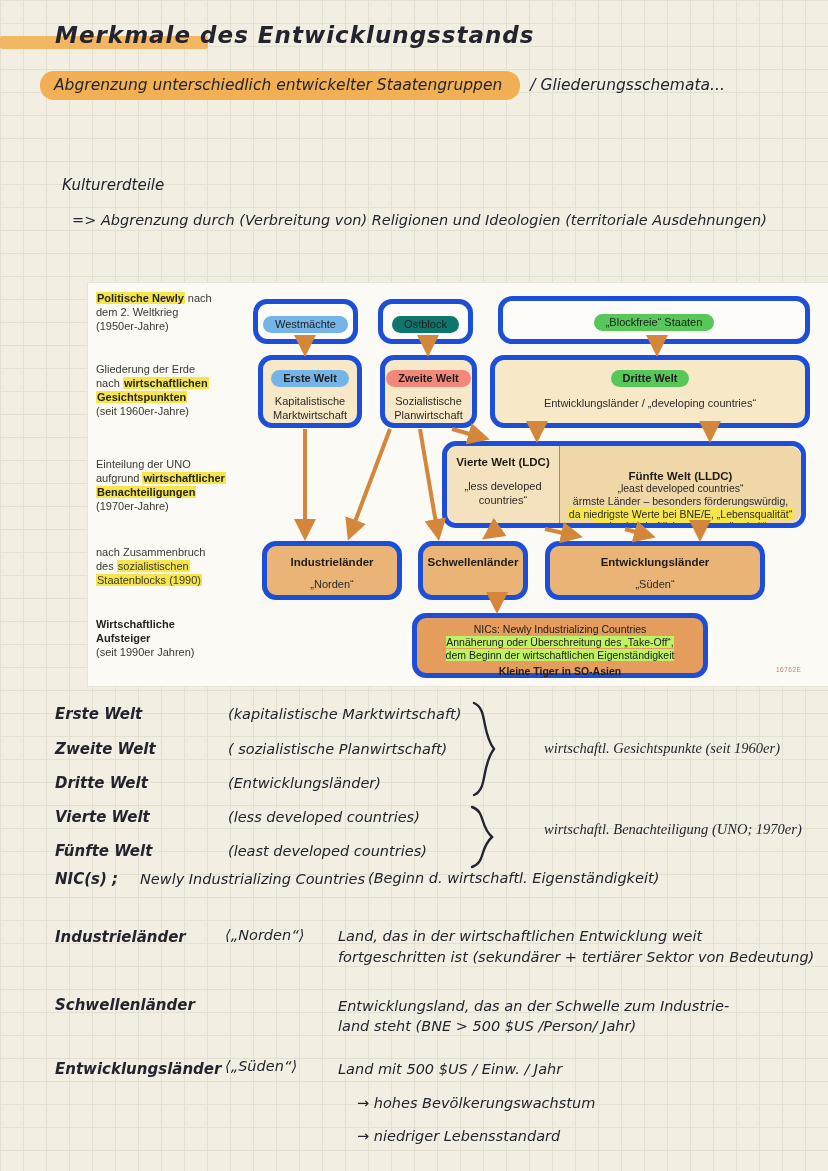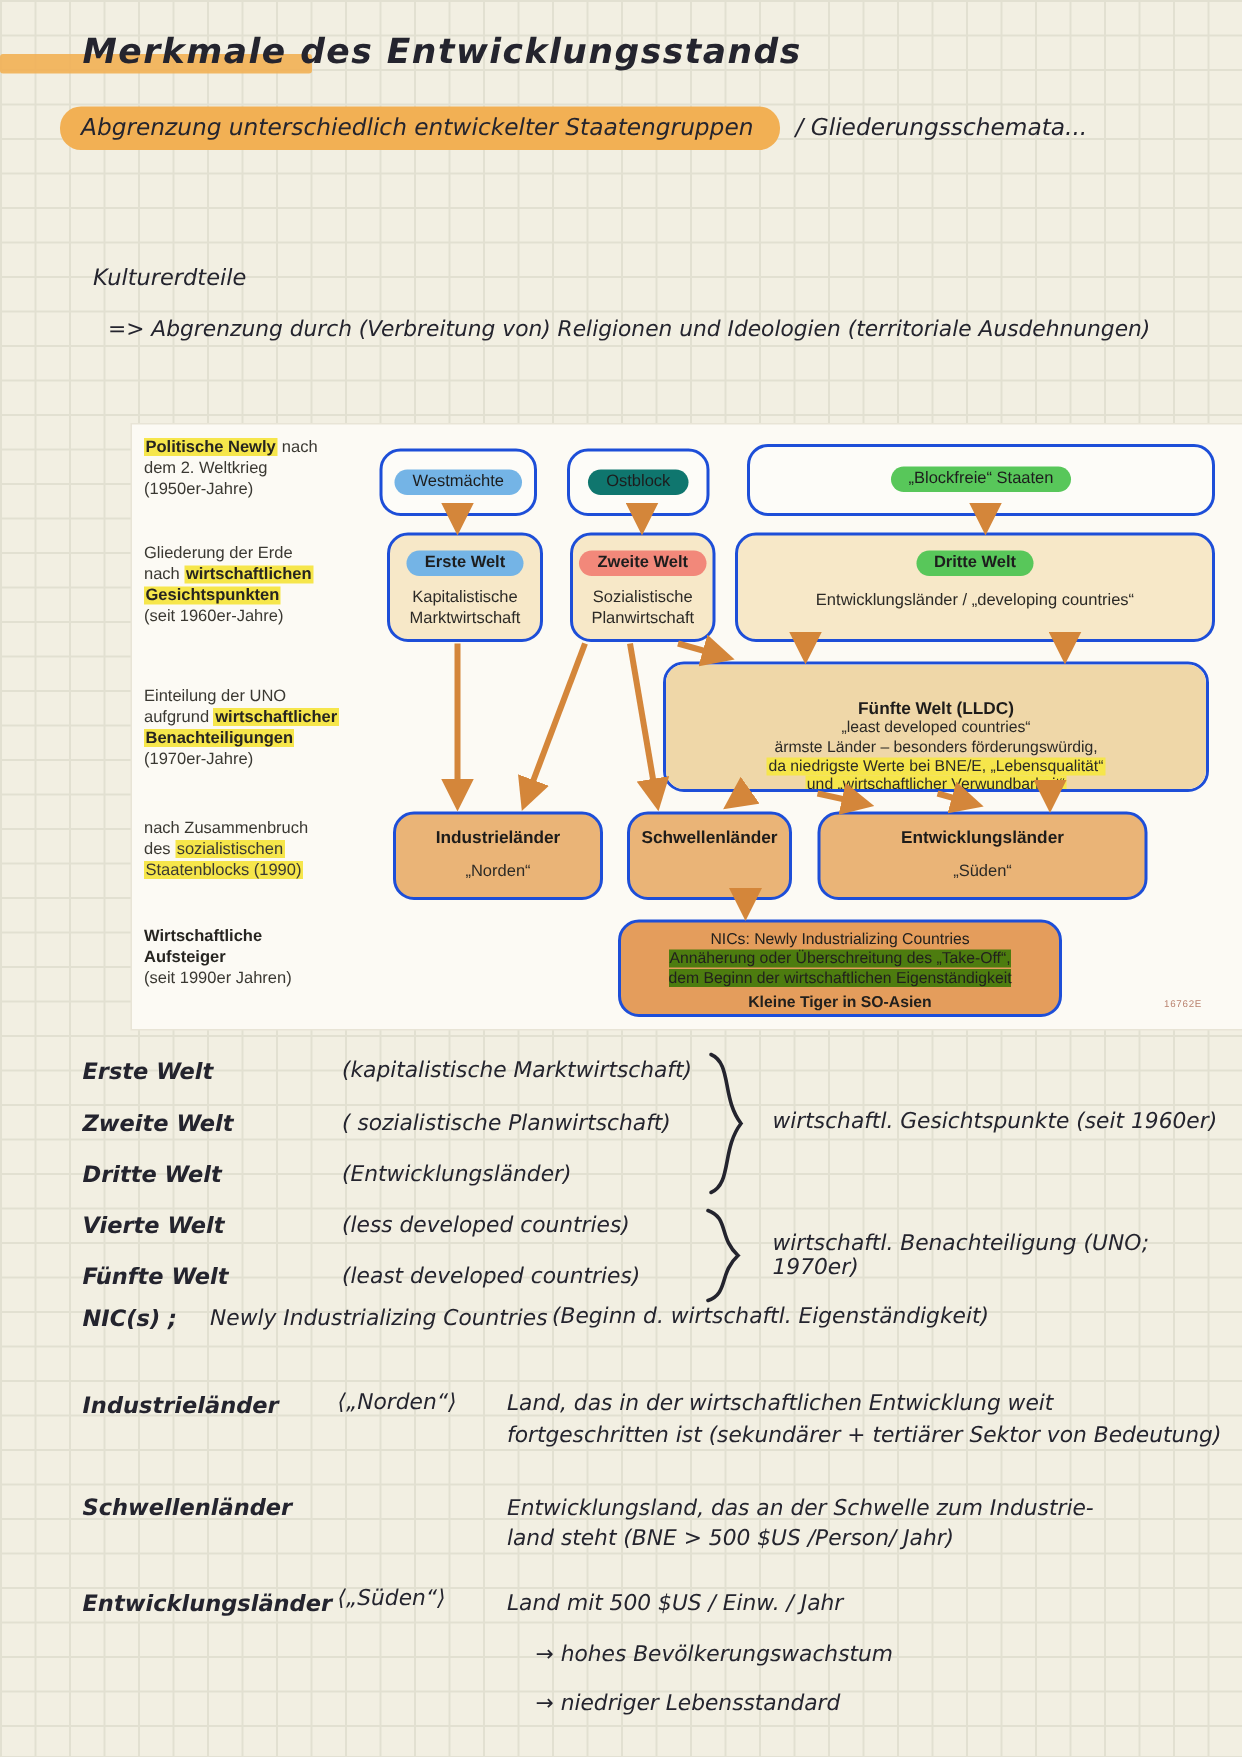--- a/index.html
+++ b/index.html
@@ -30,43 +30,43 @@
 
   
   .tl-label { font-size:15px; font-weight:bold; }
   .tl-dash { width:0; border-left:2px dashed #33333d; }
 
   
   .diagram { left:88px; top:283px; width:740px; height:403px; background:#fcfaf4; box-shadow:0 0 0 1px #e8e4d6; }
   .dg-label { left:8px; width:158px; font-size:11px; line-height:14px; color:#3a3832; }
   .dg-label b { color:#262420; }
   .hl-y { background:#f6e64b; padding:0 1px; }
-  .box { position:absolute; border:2px solid #1d4ed8; border-radius:14px; text-align:center; background:#fdfcf8; }
+  .box { position:absolute; border:5px solid #1d4ed8; border-radius:14px; text-align:center; background:#fdfcf8; }
   .box .pill { display:inline-block; border-radius:10px; padding:2px 12px 3px; font-size:11px; color:#1d1d1d; }
   .pill-blue { background:#74b4e6; }
   .pill-red-lt { background:#0f766e; }
   .pill-red { background:#f2887a; }
   .pill-green { background:#58c75a; }
   .box-tan { background:#f7e8c8; }
   .box-mid { background:#eab477; }
   .box-nic { background:#e49d5c; }
   .box-title { font-size:11.5px; font-weight:bold; color:#1e1c1a; }
   .box-body { font-size:11px; color:#2c2a26; line-height:13.5px; }
   .v-split { display:flex; height:100%; }
   .v-cell-l { width:113px; background:#f3e2bd; border-right:1.5px solid #c9803c; border-radius:12px 0 0 12px; padding-top:10px; }
   .v-cell-r { flex:1; background:#efd7a8; border-radius:0 12px 12px 0; padding-top:24px; }
   .f-line { font-size:10.5px; line-height:12.8px; color:#2c2a26; }
   .nic-line { font-size:10.5px; line-height:13px; color:#22201d; }
-  .hl-or { background:#4d7c0f; }
+  .hl-or { background:#bef264; }
   .ref-code { font-size:6.5px; color:#b9826e; letter-spacing:.5px; }
 
   
   .note-term { left:55px; font-size:15px; font-weight:bold; }
   .note-def { left:228px; font-size:14.5px; }
-  .group-label { left:515px; font-size:14.5px; }
+  .group-label { left:544px; font-size:14.5px;font-family:Liberation Serif, serif; }
   .def-term { left:55px; font-size:15px; font-weight:bold; }
   .def-alias { left:225px; font-size:14.5px; }
   .def-text { left:338px; font-size:14.5px; }
   .def-bullet { left:357px; font-size:14.5px; }
 </style>
 </head>
 <body>
 
 <div class="page">
 
@@ -144,20 +144,27 @@
         <span>Planwirtschaft</span>
       </div>
     </div>
     <div class="box box-tan" style="left:402px; top:72px; width:320px; height:73px; padding-top:8px;">
       <span class="pill pill-green box-title">Dritte Welt</span>
       <div class="box-body" style="margin-top:10px;">Entwicklungsländer / „developing countries“</div>
     </div>
 
     <div class="box" style="left:354px; top:158px; width:364px; height:87px; padding:0; overflow:hidden;">
       <div class="v-split">
+        <div class="v-cell-l">
+          <div class="box-title">Vierte Welt (LDC)</div>
+          <div class="box-body" style="margin-top:12px;">
+            <span>„less developed</span><br>
+            <span>countries“</span>
+          </div>
+        </div>
         <div class="v-cell-r">
           <div class="box-title">Fünfte Welt (LLDC)</div>
           <div class="f-line">„least developed countries“</div>
           <div class="f-line">ärmste Länder – besonders förderungswürdig,</div>
           <div class="f-line"><span class="hl-y">da niedrigste Werte bei BNE/E, „Lebensqualität“</span></div>
           <div class="f-line"><span class="hl-y">und „wirtschaftlicher Verwundbarkeit“</span></div>
         </div>
       </div>
     </div>
 

